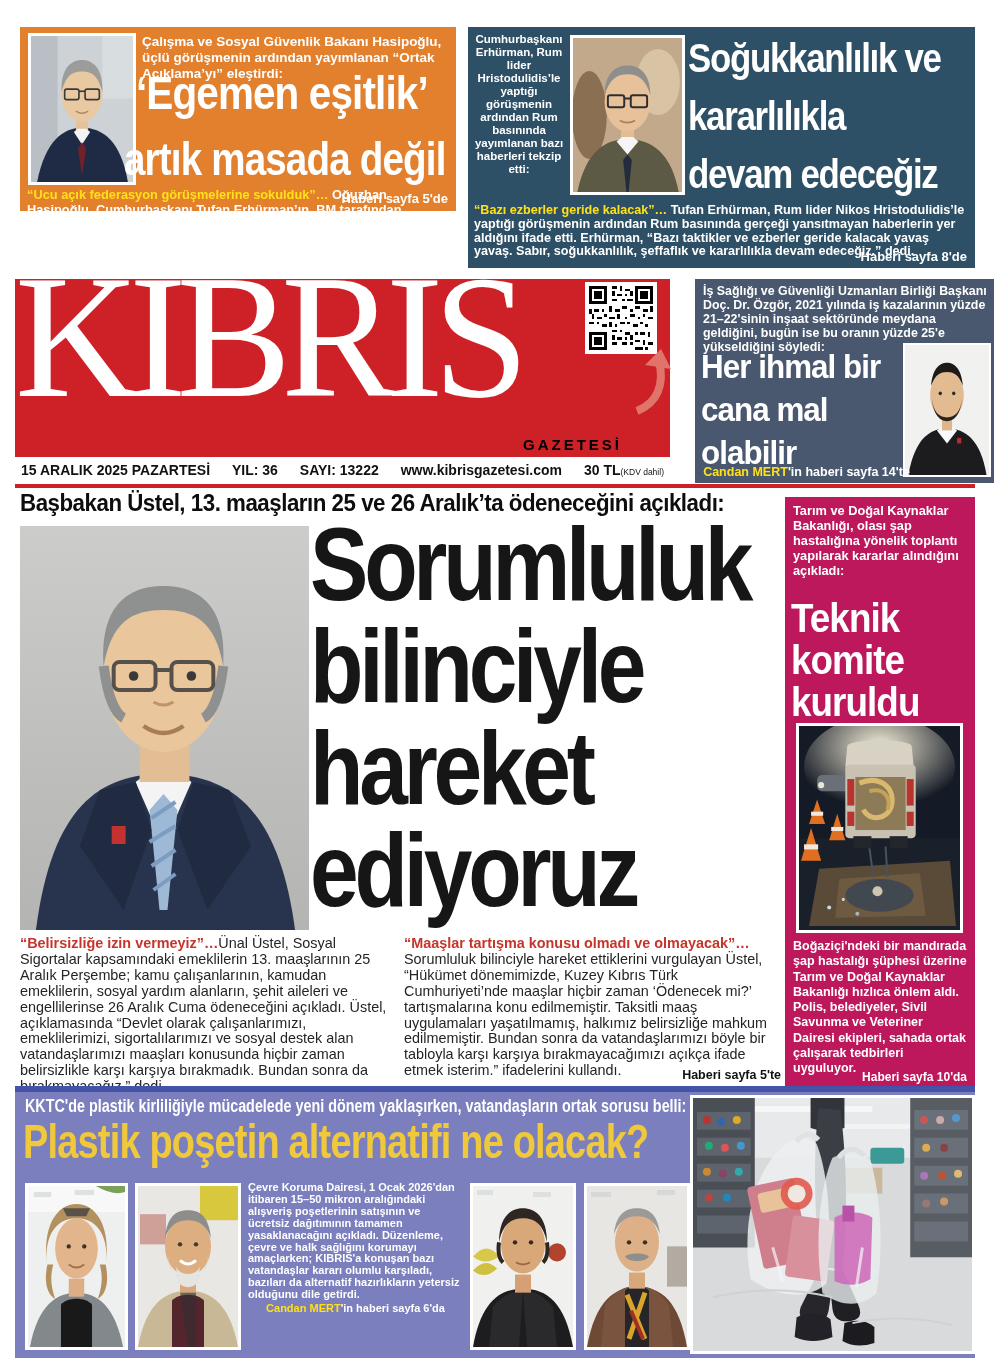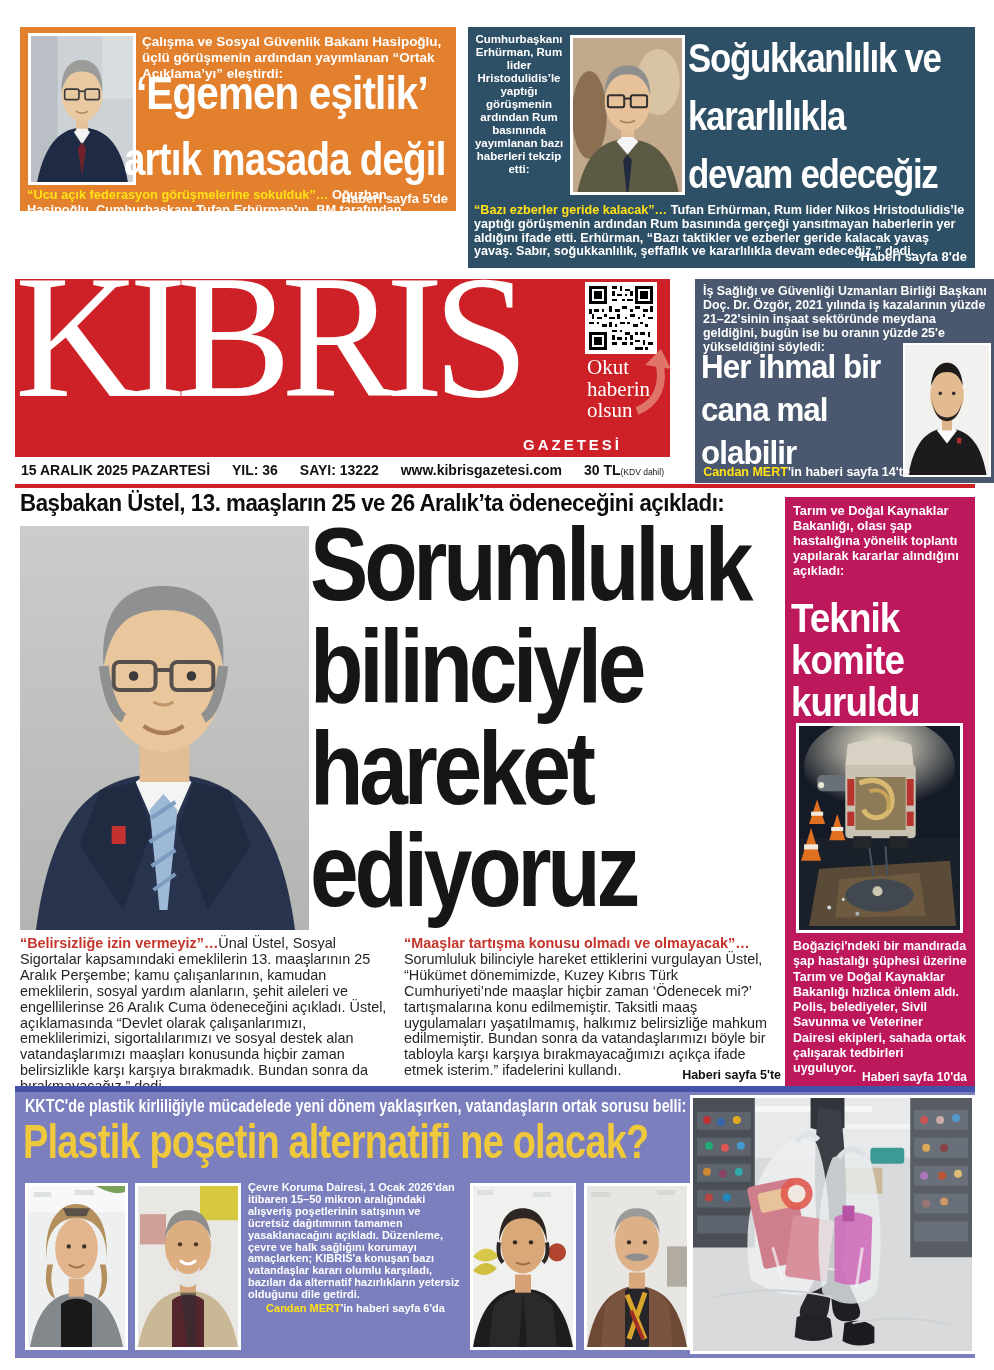--- a/index.html
+++ b/index.html
@@ -28,21 +28,21 @@
   .ab-ref{right:8px;bottom:4px;color:#fff;font-weight:700;font-size:13px;}
   
   .masthead{left:15px;top:279px;width:655px;height:178px;background:#CE2127;}
   .mh-logo{left:0px;top:-30px;width:600px;color:#fff;font-family:"Liberation Serif",serif;
            font-size:172px;letter-spacing:-10px;line-height:1;transform:scaleY(1.02);transform-origin:left top;}
   .mh-qr{left:570px;top:3px;width:72px;height:72px;background:#fff;padding:4px;box-sizing:border-box;}
   .mh-qr svg{display:block;width:100%;height:100%;}
   .mh-tag{left:572px;top:78px;width:100px;color:#fff;font-family:"Liberation Serif",serif;
           font-size:21px;line-height:21.5px;}
   .mh-arrow{left:618px;top:70px;width:40px;height:66px;}
-  .mh-gaz{left:508px;top:157px;color:#ffffff;font-weight:700;font-size:15px;letter-spacing:3px;}
+  .mh-gaz{left:508px;top:157px;color:#000000;font-weight:700;font-size:15px;letter-spacing:3px;}
   .datebar{left:15px;top:457px;width:655px;height:26px;background:#fff;display:flex;align-items:center;
            justify-content:space-between;padding:0 6px;box-sizing:border-box;
            font-weight:700;font-size:14px;color:#111;text-align:center;}
   .kdv{font-size:8.5px;font-weight:400;}
   .redrule{left:15px;top:484px;width:960px;height:4px;background:#CE2127;}
   
   .art-health{left:675px;top:279px;width:300px;height:204px;background:#49586E;margin-left:20px;}
   .ah-kick{left:8px;top:5px;width:286px;color:#fff;font-weight:700;font-size:12.4px;line-height:14px;}
   .ah-h{left:6px;top:66px;width:220px;color:#fff;font-weight:900;font-size:33px;line-height:43px;
         letter-spacing:-1px;transform:scaleX(0.95);transform-origin:left top;}
@@ -150,25 +150,20 @@
           <rect x="1" y="19" width="5" height="5" fill="#fff"></rect>
           <rect x="2" y="20" width="3" height="3" fill="#000"></rect>
         <path fill="#000" d="M9 0h2v1h-2zM12 0h1v2h-1zM14 1h2v1h-2zM9 2h1v2h-1zM11 3h2v1h-2zM14 3h1v1h-1zM16 2h1v2h-1zM9 5h2v1h-2zM13 5h1v1h-1zM15 5h2v1h-2zM0 9h1v2h-1zM2 9h2v1h-2zM5 9h1v1h-1zM8 8h1v2h-1zM10 9h2v1h-2zM13 8h2v1h-2zM16 9h1v1h-1zM18 8h2v1h-2zM21 9h2v1h-2zM24 8h1v2h-1zM1 11h1v2h-1zM3 12h2v1h-2zM6 11h1v1h-1zM8 12h2v1h-2zM11 11h1v2h-1zM14 12h1v1h-1zM16 11h2v1h-2zM19 12h1v1h-1zM21 11h1v1h-1zM23 12h2v1h-2zM0 14h2v1h-2zM3 14h1v1h-1zM5 15h2v1h-2zM8 14h1v2h-1zM10 15h1v1h-1zM12 14h2v1h-2zM15 14h1v1h-1zM17 15h2v1h-2zM20 14h1v1h-1zM22 15h1v1h-1zM9 17h2v1h-2zM12 17h1v1h-1zM14 18h2v1h-2zM9 19h1v2h-1zM11 20h2v1h-2zM14 20h1v1h-1zM16 19h1v2h-1zM18 18h1v1h-1zM20 18h2v1h-2zM23 18h1v2h-1zM9 22h2v1h-2zM13 22h2v1h-2zM16 22h1v1h-1zM18 21h2v1h-2zM21 21h1v2h-1zM23 22h2v1h-2zM18 24h3v1h-3zM22 24h1v1h-1z"></path>
       </svg>
     </div>
     <div class="abs mh-arrow">
       <svg viewBox="0 0 40 66">
         <path d="M4 62 C24 54 32 36 26 12" stroke="#E0746B" stroke-width="8" fill="none"></path>
         <path d="M12 16 L28 0 L38 20 Z" fill="#E0746B"></path>
       </svg>
-    </div>
-    <div class="abs mh-tag">
-      <div>Okut</div>
-      <div>haberin</div>
-      <div>olsun</div>
     </div>
     <div class="abs mh-gaz">GAZETESİ</div>
   </div>
 
   <div class="abs datebar">
     <span>15 ARALIK 2025 PAZARTESİ</span>
     <span>YIL: 36</span>
     <span>SAYI: 13222</span>
     <span>www.kibrisgazetesi.com</span>
     <span><span>30 TL</span><span class="kdv">(KDV dahil)</span></span>

